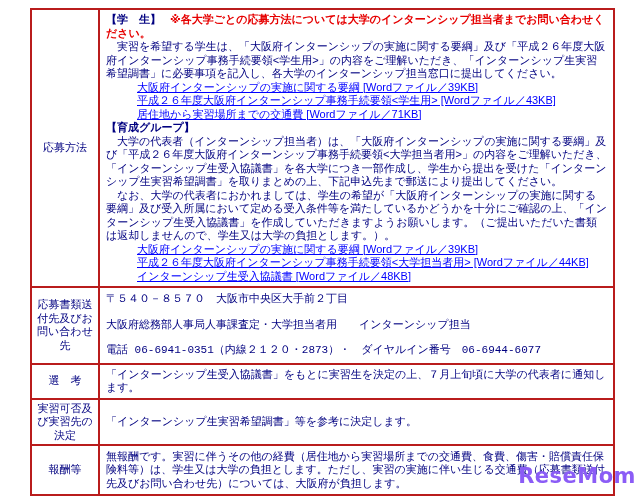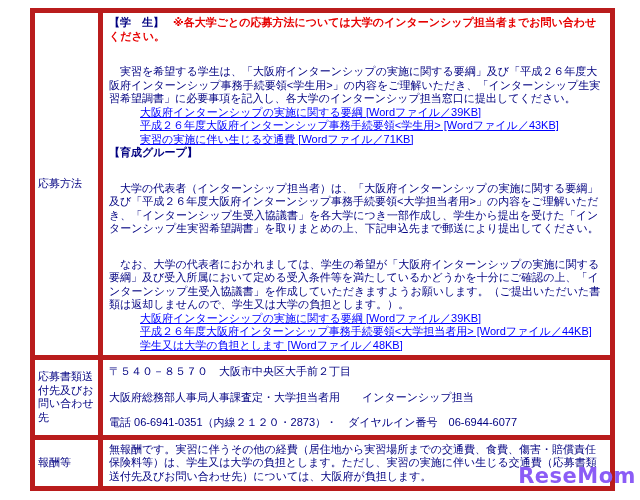--- a/index.html
+++ b/index.html
@@ -8,48 +8,48 @@
     width: 640px; height: 500px; position: relative; overflow: hidden;
     font-family: "Liberation Sans", "DejaVu Sans", sans-serif;
   }
   .info-table {
     position: absolute; left: 30px; top: 8px; width: 585px;
     border-collapse: collapse; table-layout: fixed;
     background: #ffffff;
   }
   .col-label { width: 68px; }
   th, td {
-    border: 5px solid #b91c1c;
+    border: 2px solid #b91c1c;
     color: #000080;
     font-size: 11px; line-height: 13.5px;
     font-weight: normal;
     word-break: break-all;
   }
   th {
-    text-align: left; vertical-align: middle; padding: 2px 3px;
+    text-align: center; vertical-align: middle; padding: 2px 3px;
   }
   td.content {
     vertical-align: middle; text-align: left; padding: 3px 6px 3px 6px;
   }
   tr.r1 td.content { vertical-align: top; }
   tr.r1 { height: 278px; }
   tr.r2 { height: 76px; margin-top: 32px; }
   tr.r3 { height: 24px; }
   tr.r4 { height: 32px; }
   tr.r5 { height: 50px; }
   .bold { font-weight: bold; }
   .red { color: #e60000; }
   .notice { margin-left: 9px; }
-  p.para { text-indent: 11px; margin-top: 22px; }
+  p.para { text-indent: 11px; }
   .links { padding-left: 22px; }
   .links a {
     display: block;
     color: #0000ff; text-decoration: underline; cursor: pointer; margin-left: 9px;
   }
-  .contact p { margin: 2px 0 12px 0; }
+  .contact p { margin: 2px 0 12px 0; font-family: Liberation Mono, monospace; }
   .contact p:last-child { margin-bottom: 2px; }
   .watermark {
     position: absolute; right: 4px; bottom: 12px;
     color: #8b5cf6; font-size: 21px; font-weight: bold;
     font-family: "DejaVu Sans", "Liberation Sans", sans-serif;
     letter-spacing: 0.5px;
   }
 </style>
 </head>
 <body>
@@ -64,43 +64,51 @@
     <tr class="r1">
       <th>応募方法</th>
       <td class="content">
         <div>
           <span class="bold">【学　生】</span><span class="bold red notice">※各大学ごとの応募方法については大学のインターンシップ担当者までお問い合わせください。</span>
         </div>
         <p class="para">実習を希望する学生は、「大阪府インターンシップの実施に関する要綱」及び「平成２６年度大阪府インターンシップ事務手続要領&lt;学生用&gt;」の内容をご理解いただき、「インターンシップ生実習希望調書」に必要事項を記入し、各大学のインターンシップ担当窓口に提出してください。</p>
         <div class="links">
           <a>大阪府インターンシップの実施に関する要綱 [Wordファイル／39KB]</a>
           <a>平成２６年度大阪府インターンシップ事務手続要領&lt;学生用&gt; [Wordファイル／43KB]</a>
-          <a>実習の実施に伴い生じる交通費 [Wordファイル／71KB]</a>
+          <a>居住地から実習場所までの交通費 [Wordファイル／71KB]</a>
         </div>
         <div class="bold">【育成グループ】</div>
         <p class="para">大学の代表者（インターンシップ担当者）は、「大阪府インターンシップの実施に関する要綱」及び「平成２６年度大阪府インターンシップ事務手続要領&lt;大学担当者用&gt;」の内容をご理解いただき、「インターンシップ生受入協議書」を各大学につき一部作成し、学生から提出を受けた「インターンシップ生実習希望調書」を取りまとめの上、下記申込先まで郵送により提出してください。</p>
         <p class="para">なお、大学の代表者におかれましては、学生の希望が「大阪府インターンシップの実施に関する要綱」及び受入所属において定める受入条件等を満たしているかどうかを十分にご確認の上、「インターンシップ生受入協議書」を作成していただきますようお願いします。（ご提出いただいた書類は返却しませんので、学生又は大学の負担とします。）。</p>
         <div class="links">
           <a>大阪府インターンシップの実施に関する要綱 [Wordファイル／39KB]</a>
           <a>平成２６年度大阪府インターンシップ事務手続要領&lt;大学担当者用&gt; [Wordファイル／44KB]</a>
-          <a>学生又は大学の負担とします [Wordファイル／48KB]</a>
+          <a>インターンシップ生受入協議書 [Wordファイル／48KB]</a>
         </div>
       </td>
     </tr>
 
     <tr class="r2">
       <th>応募書類送付先及びお問い合わせ先</th>
       <td class="content contact">
         <p>〒５４０－８５７０　大阪市中央区大手前２丁目</p>
         <p>大阪府総務部人事局人事課査定・大学担当者用　　インターンシップ担当</p>
         <p>電話 06-6941-0351（内線２１２０・2873）・　ダイヤルイン番号　06-6944-6077</p>
       </td>
     </tr>
 
+    <tr class="r3">
+      <th>選　考</th>
+      <td class="content">「インターンシップ生受入協議書」をもとに実習生を決定の上、７月上旬頃に大学の代表者に通知します。</td>
+    </tr>
 
+    <tr class="r4">
+      <th>実習可否及び実習先の決定</th>
+      <td class="content">「インターンシップ生実習希望調書」等を参考に決定します。</td>
+    </tr>
 
     <tr class="r5">
       <th>報酬等</th>
       <td class="content">無報酬です。実習に伴うその他の経費（居住地から実習場所までの交通費、食費、傷害・賠償責任保険料等）は、学生又は大学の負担とします。ただし、実習の実施に伴い生じる交通費（応募書類送付先及びお問い合わせ先）については、大阪府が負担します。</td>
     </tr>
 
   </tbody>
 </table>
 
 <div class="watermark">

